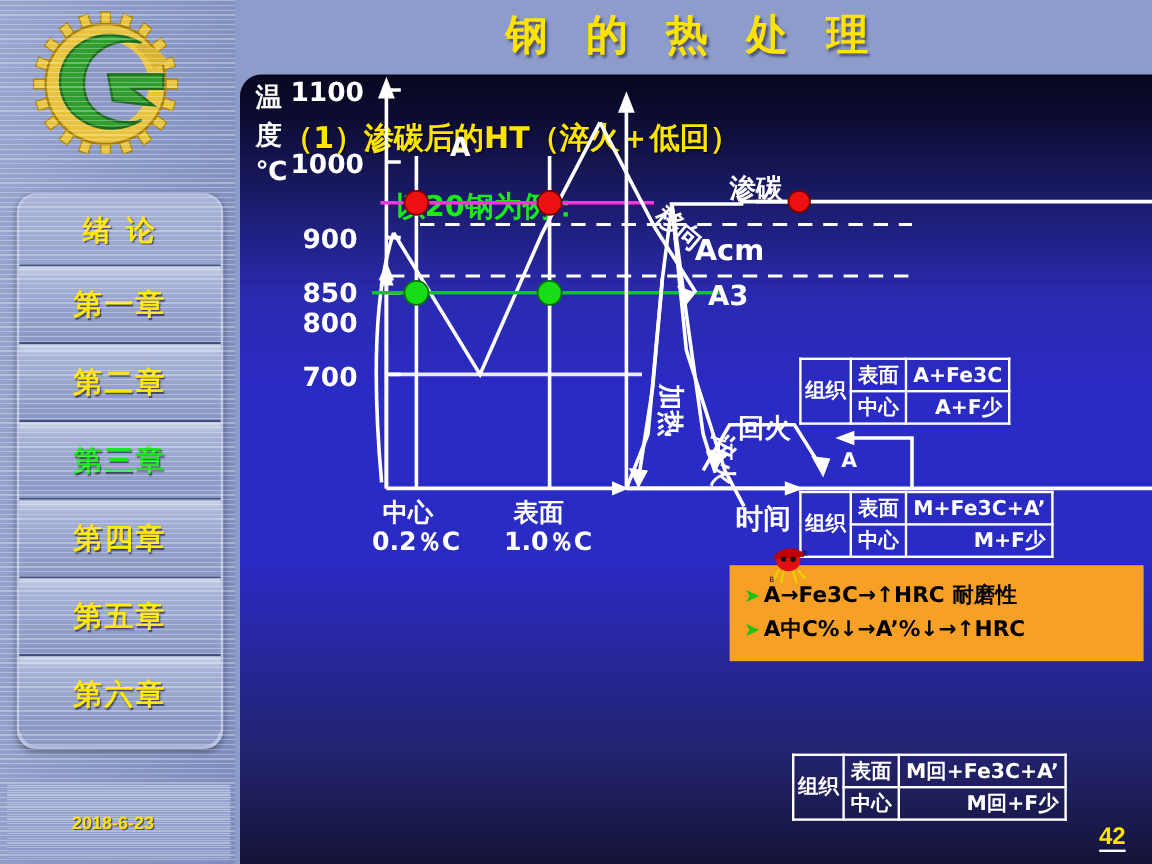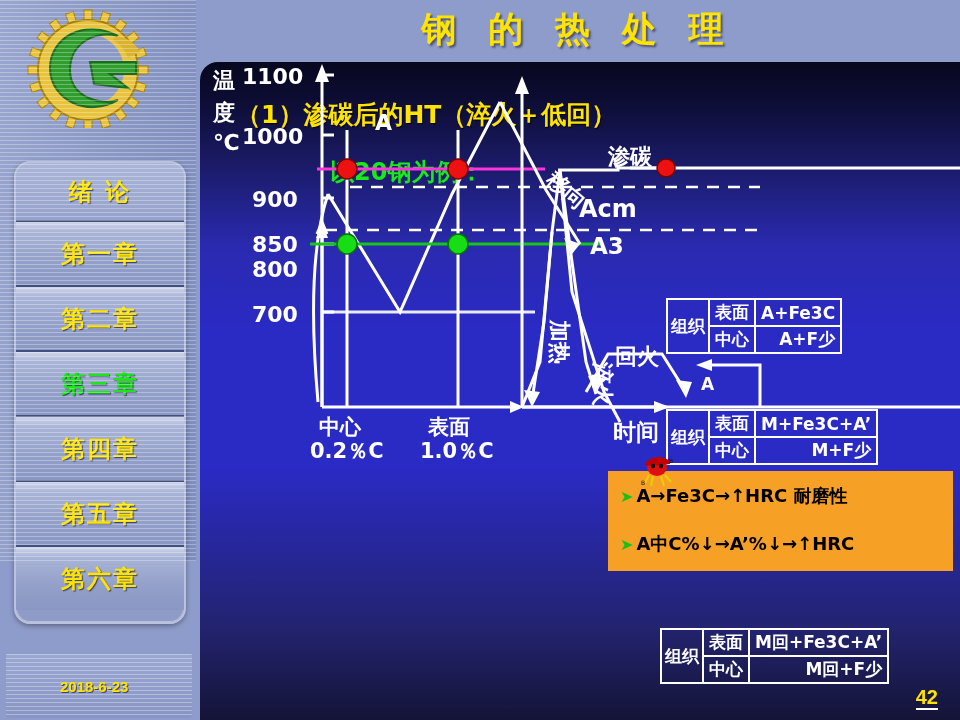--- a/index.html
+++ b/index.html
@@ -5,21 +5,21 @@
   html,body{margin:0;padding:0;}
   body{
     width:960px;height:720px;overflow:hidden;
     font-family:"Liberation Sans","DejaVu Sans",sans-serif;
     background:#8e9ccb;
   }
   #root{position:relative;width:960px;height:720px;}
 
   
   .rail{
-    position:absolute;left:0;top:0;width:196px;height:561px;
+    position:absolute;left:0;top:0;width:196px;height:720px;
     background:linear-gradient(95deg,#9aa6cf 0%,#8c9ac6 40%,#7f8dbd 100%);
   }
   .rail:after{
     content:"";position:absolute;inset:0;
     background:repeating-linear-gradient(to bottom,
        rgba(255,255,255,.30) 0px,rgba(255,255,255,.30) 1px,
        rgba(0,0,0,0) 1px,rgba(0,0,0,0) 4px);
     pointer-events:none;
   }
   .logo{position:absolute;left:22px;top:8px;width:140px;height:120px;}
@@ -108,30 +108,30 @@
   }
   .tbl td.k{font-size:17px;text-align:center;}
   .tbl td.v{font-size:17px;text-align:right;}
 
   #tbl1{left:466px;top:236px;}
   #tbl2{left:466px;top:347px;}
   #tbl3{left:460px;top:566px;}
 
   
   .callout{
-    position:absolute;left:408px;top:409px;width:345px;height:100px;
+    position:absolute;left:408px;top:409px;width:345px;height:80px;
     background:#f6a026;
   }
   .cline{
     position:absolute;left:12px;color:#000;font-weight:700;font-size:18px;
     white-space:nowrap;font-family:"DejaVu Sans","Liberation Sans",sans-serif;
   }
   .cline .arw{color:#17c217;font-size:16px;margin-right:3px;}
   #cl1{top:13px;}
-  #cl2{top:61px;}
+  #cl2{top:41px;}
 
   .mascot{position:absolute;left:437px;top:392px;width:42px;height:34px;}
 
   
   .pageno{
     position:absolute;right:22px;bottom:10px;color:#ffe400;
     font-size:20px;font-weight:700;
   }
   .pageno .ul{display:block;height:2px;background:#fff;margin-top:-1px;}
 </style>

